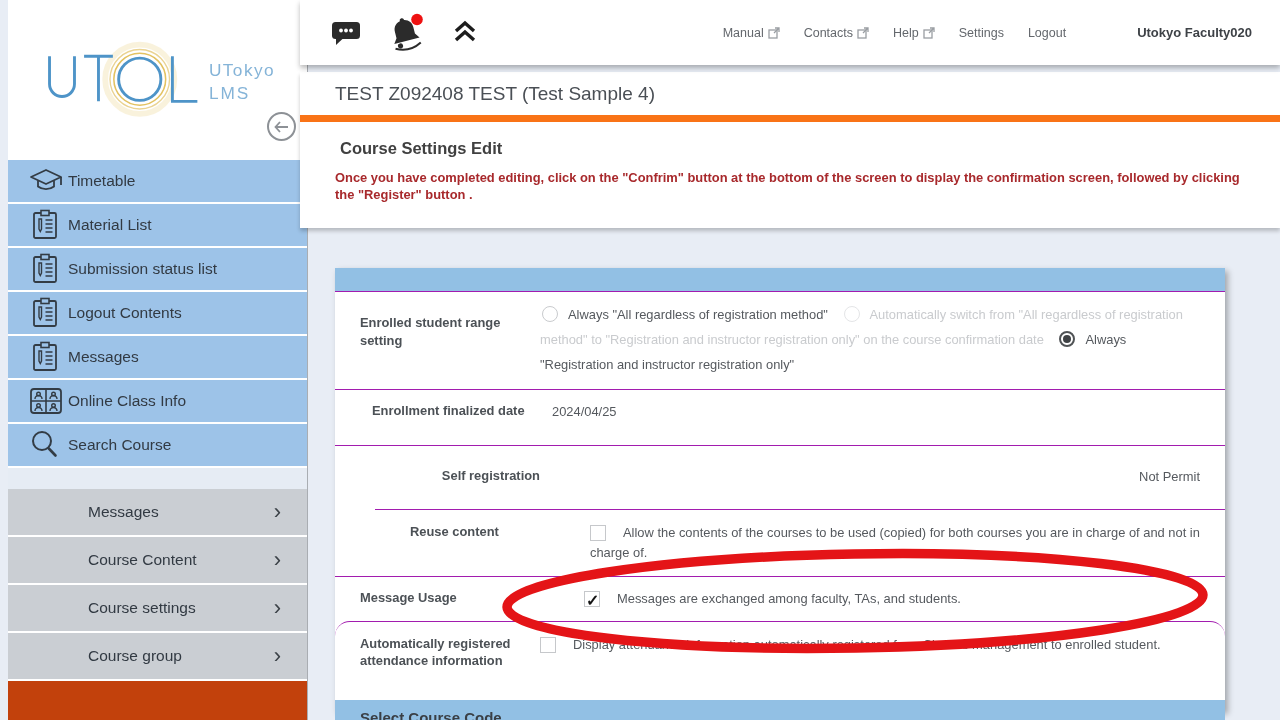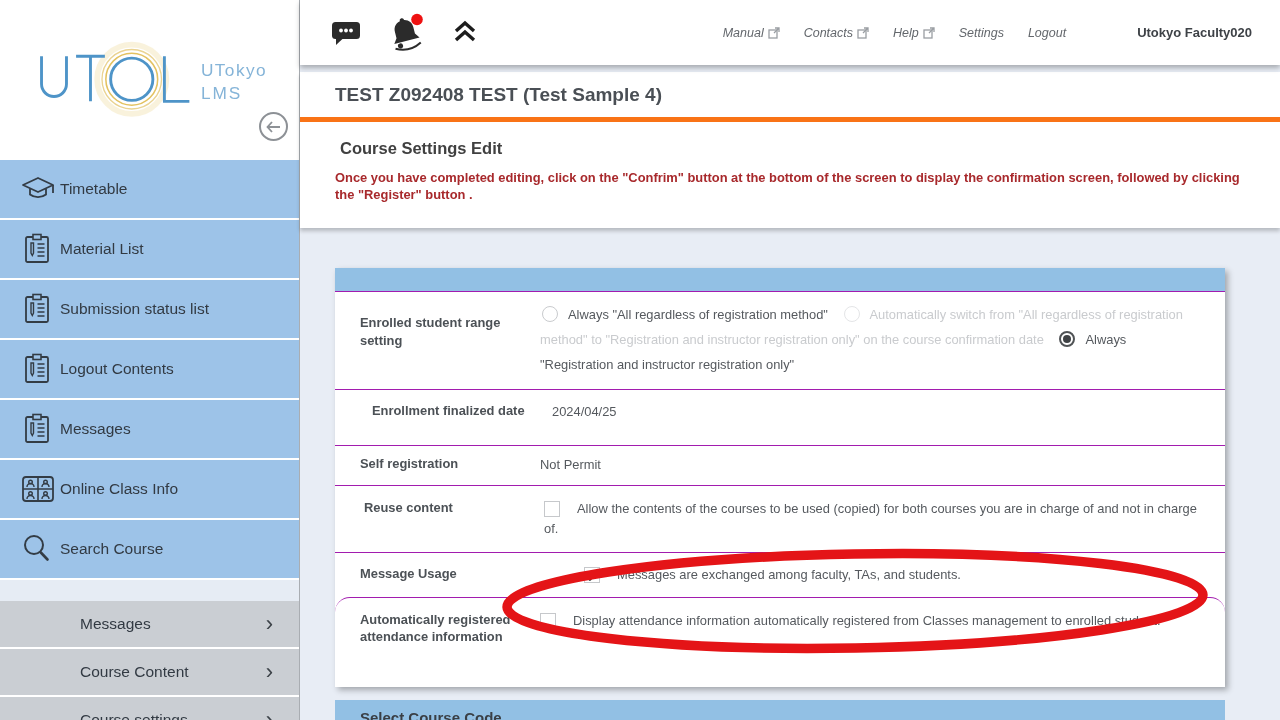--- a/index.html
+++ b/index.html
@@ -3,69 +3,69 @@
 <meta charset="utf-8">
 <style>
   * { box-sizing: border-box; }
   html,body { margin:0; padding:0; }
   body {
     width:1280px; height:720px; overflow:hidden; position:relative;
     font-family:"Liberation Sans", sans-serif;
     background:#e8edf5;
   }
   
-  .sidebar { position:absolute; left:0; top:0; width:300px; height:720px;
+  .sidebar { position:absolute; left:8px; top:0; width:300px; height:720px;
     background:#c2410c; border-right:1px solid #a9adb2; }
   .sidebar-header { height:160px; background:#ffffff; position:relative; }
   .logo-svg { position:absolute; left:30px; top:36px; }
   .back-btn { position:absolute; right:11px; top:112px; width:29px; height:29px;
     border:2px solid #8d9196; border-radius:50%; background:#fff;
     display:flex; align-items:center; justify-content:center; cursor:pointer; }
-  .nav-item { height:60px; background:#9dc3e8; border-bottom:2px solid #ffffff;
+  .nav-item { height:44px; background:#9dc3e8; border-bottom:2px solid #ffffff;
     display:flex; align-items:center; cursor:pointer; }
   .nav-icon { width:60px; padding-left:20px; display:flex; align-items:center; }
   .nav-label { font-size:15.5px; color:#323a43; }
   .nav-gap { height:21px; background:#e6ecf4; }
   .nav-item2 { height:48px; background:#caced3; border-bottom:2px solid #ffffff;
     display:flex; align-items:center; padding-left:80px; position:relative; cursor:pointer; }
   .nav-chevron { position:absolute; right:26px; font-size:22px; font-weight:400;
     color:#3c4248; line-height:1; top:12px; }
   
   .topbar { position:absolute; left:300px; top:0; width:980px; height:65px;
     background:#ffffff; box-shadow:0 3px 5px rgba(0,0,0,0.28);
     display:flex; align-items:center; z-index:5; }
   .topbar-icons { display:flex; align-items:center; margin-left:30px; gap:26px; }
   .icon-btn { position:relative; cursor:pointer; display:flex; align-items:center; }
   .topbar-nav { margin-left:auto; margin-right:28px; display:flex; align-items:center;
     gap:24px; font-size:12.5px; color:#63676c; }
-  .topbar-nav .link { cursor:pointer; display:flex; align-items:center; gap:4px;font-style:italic; }
+  .topbar-nav .link { cursor:pointer; display:flex; align-items:center; gap:4px; }
   .user-name { font-weight:bold; color:#3e4247; font-size:13px;margin-left:47px; }
   
   .header-card { position:absolute; left:300px; top:72px; width:980px; height:156px;
     background:#ffffff; box-shadow:0 3px 4px rgba(0,0,0,0.22); z-index:1; }
   .course-title { height:50px; display:flex; align-items:center; padding-left:35px;
-    font-size:19px; font-weight:bold; color:#4a4f55; border-bottom:5px solid #f97316; }
+    font-size:19px; font-weight:normal; color:#4a4f55; border-bottom:7px solid #f97316; }
   .section-title { padding:17px 12px 0 40px; font-size:16.5px; font-weight:bold; color:#404040; }
   .warning { margin:11px 0 12px 35px; width:917px; font-size:12.9px; font-weight:bold;
     color:#a8292c; line-height:1.32; }
   
   .form-panel { position:absolute; left:335px; top:268px; width:890px;
     background:#ffffff; box-shadow:3px 3px 6px rgba(0,0,0,0.30); z-index:2; }
   .panel-topbar { height:23px; background:#92c0e4; }
   .form-row { display:grid; grid-template-columns:205px 1fr; border-top:1px solid #a21caf; }
   .form-row:first-of-type { border-top:none; }
   .row-label { font-size:12.9px; font-weight:bold; color:#4c5156; line-height:1.38;
     padding-left:25px; }
   .row-value { font-size:12.9px; color:#55595e; padding-right:25px; line-height:1.6; }
   .r1 { padding:10px 0 12px 0; min-height:80px; }
   .r1 .row-label { padding-top:12px; }
   .r1 .row-value { line-height:25px; }
   .r2 { padding:12px 12px; min-height:56px; }
-  .r3 { padding:9px 0; min-height:35px; }
-  .r4 { padding:13px 0 12px 4px; min-height:65px; }
+  .r3 { padding:21px 0; min-height:35px;text-align:right; }
+  .r4 { padding:13px 0 12px 10px; min-height:65px;margin-left:40px; }
   .r5 { padding:12px 0 11px 0; min-height:43px;gap:44px; }
   .r6 { padding:13px 0 28px 0; min-height:90px;border-radius:15px; }
   .dim { color:#c9cbce; }
   
   .radio { display:inline-block; width:16px; height:16px; border:1px solid #c9cbce;
     border-radius:50%; background:#fff; vertical-align:-3px; margin:0 10px 0 12px; cursor:pointer; }
   .radio.first { margin-left:2px; }
   .radio.disabled { border-color:#e4e5e7; cursor:default; }
   .radio.selected { border:2px solid #505356; position:relative; }
   .radio.selected::after { content:""; position:absolute; left:2px; top:2px;

